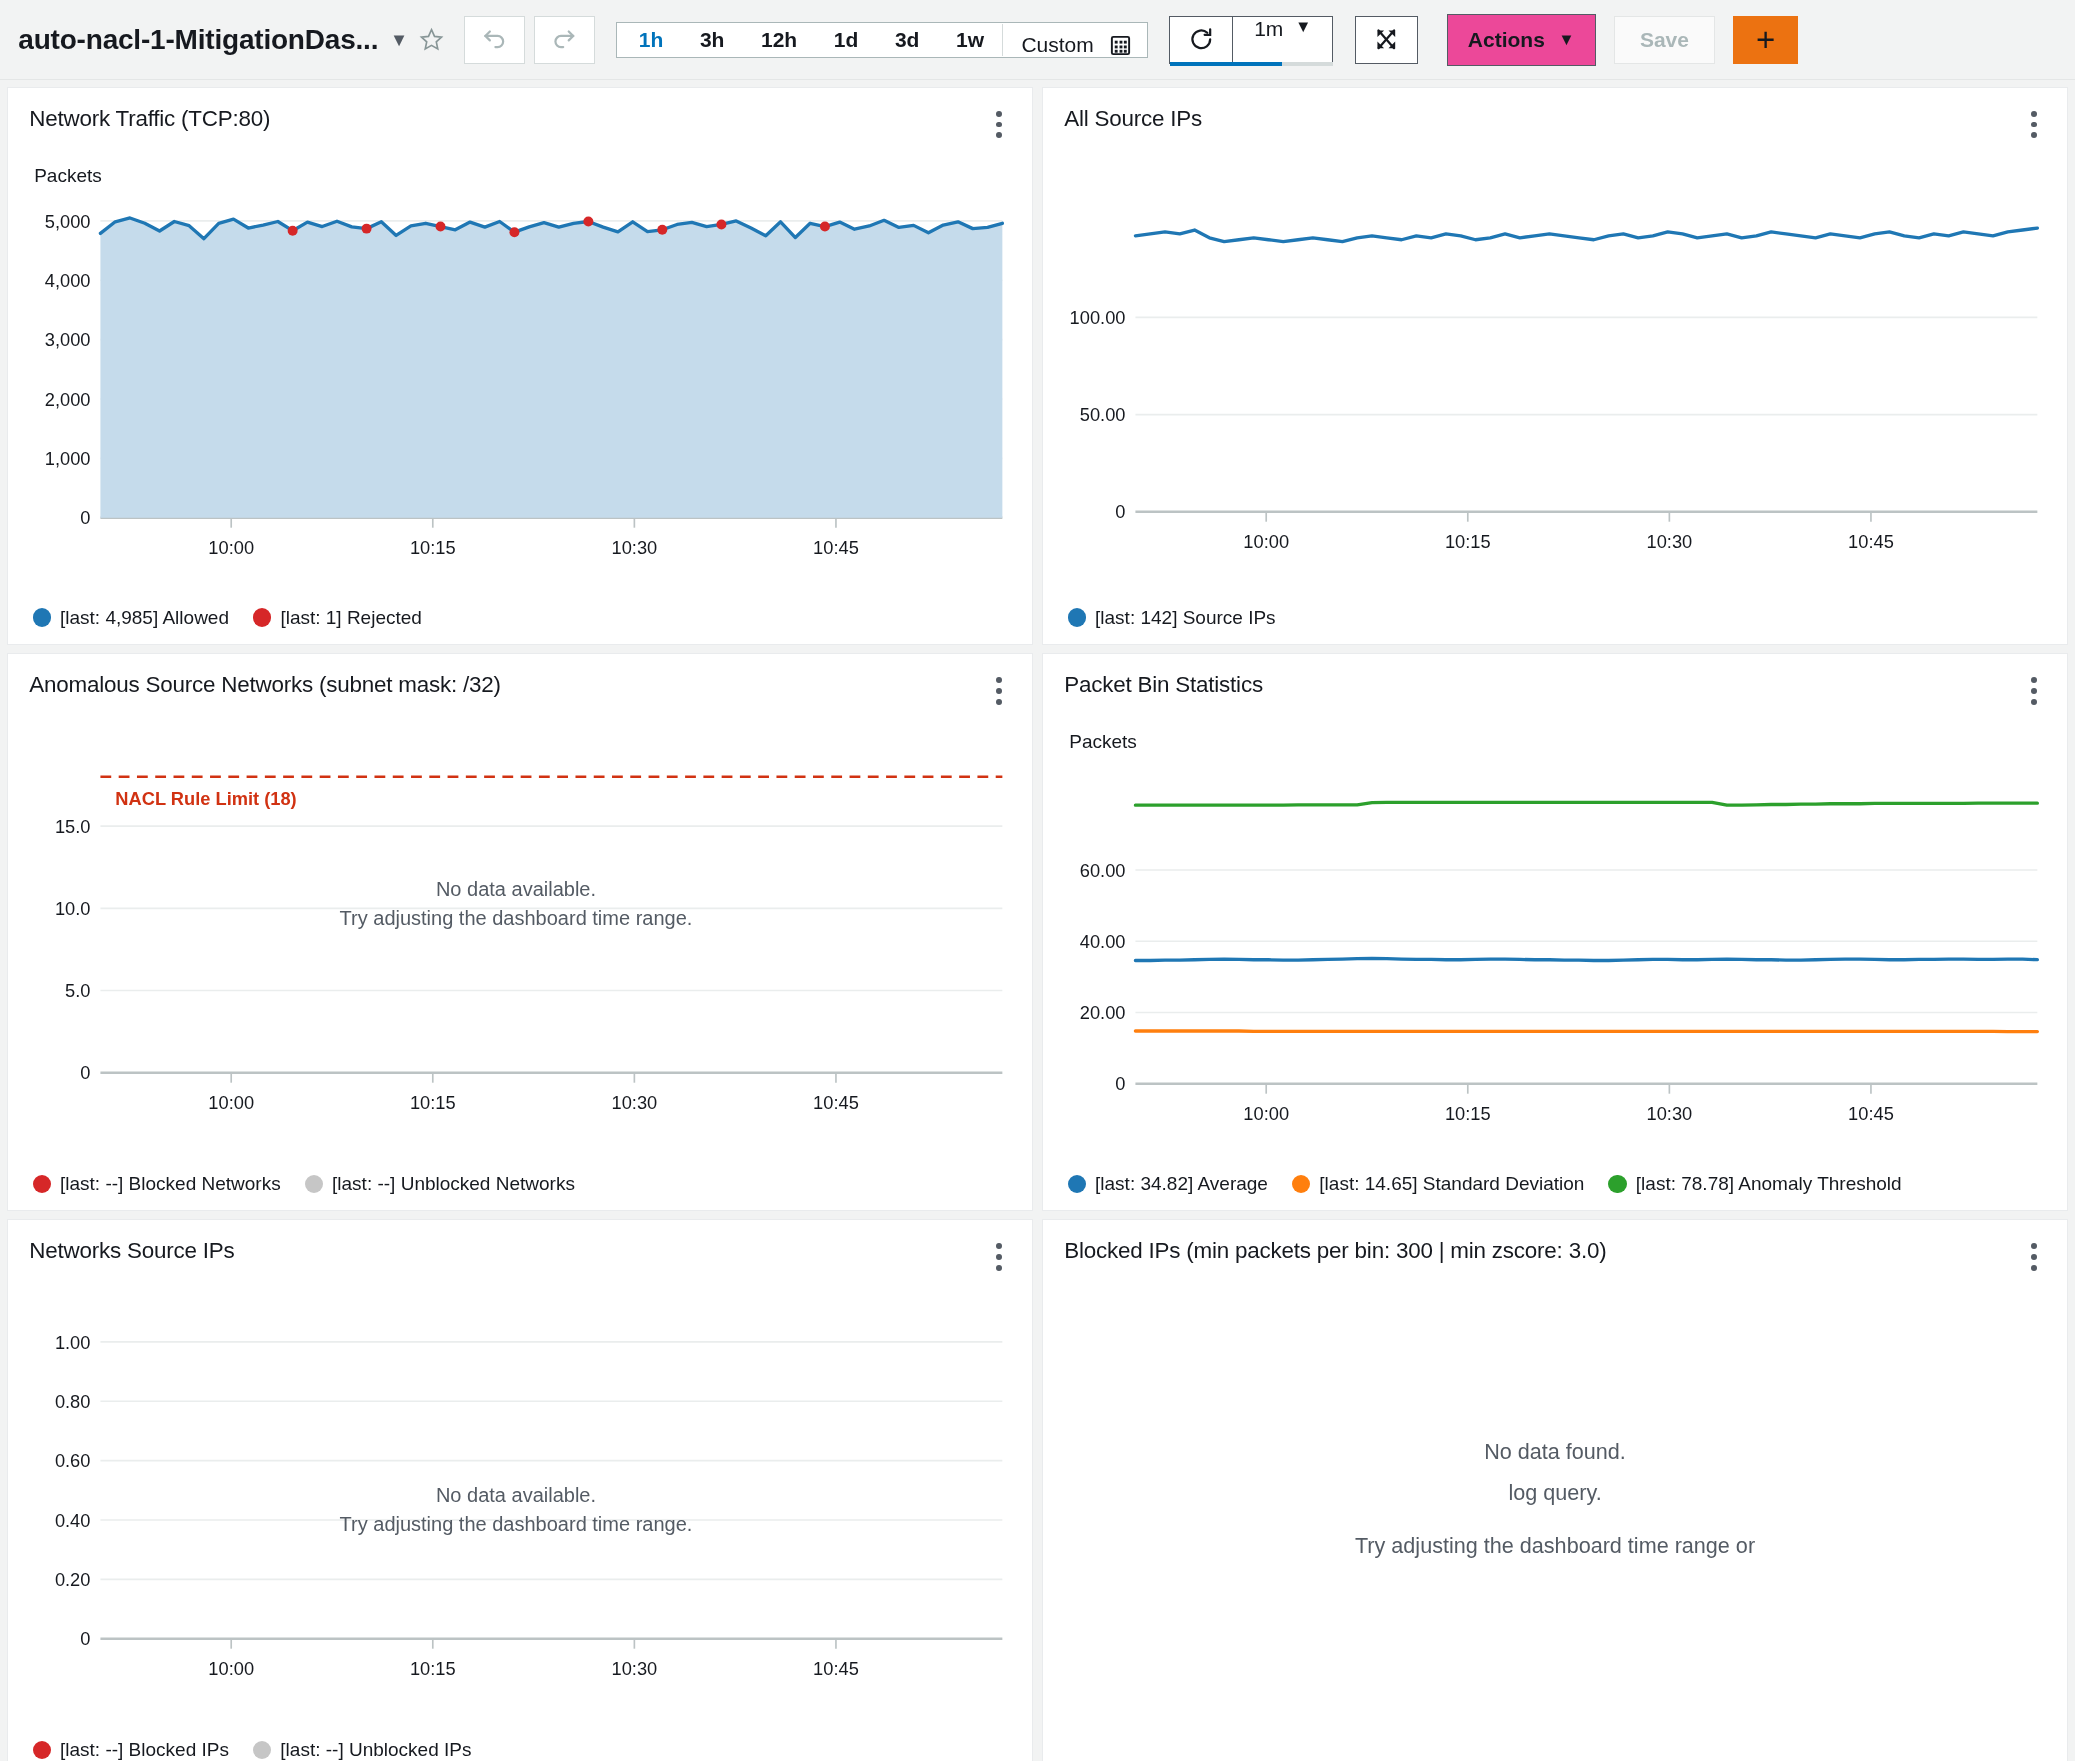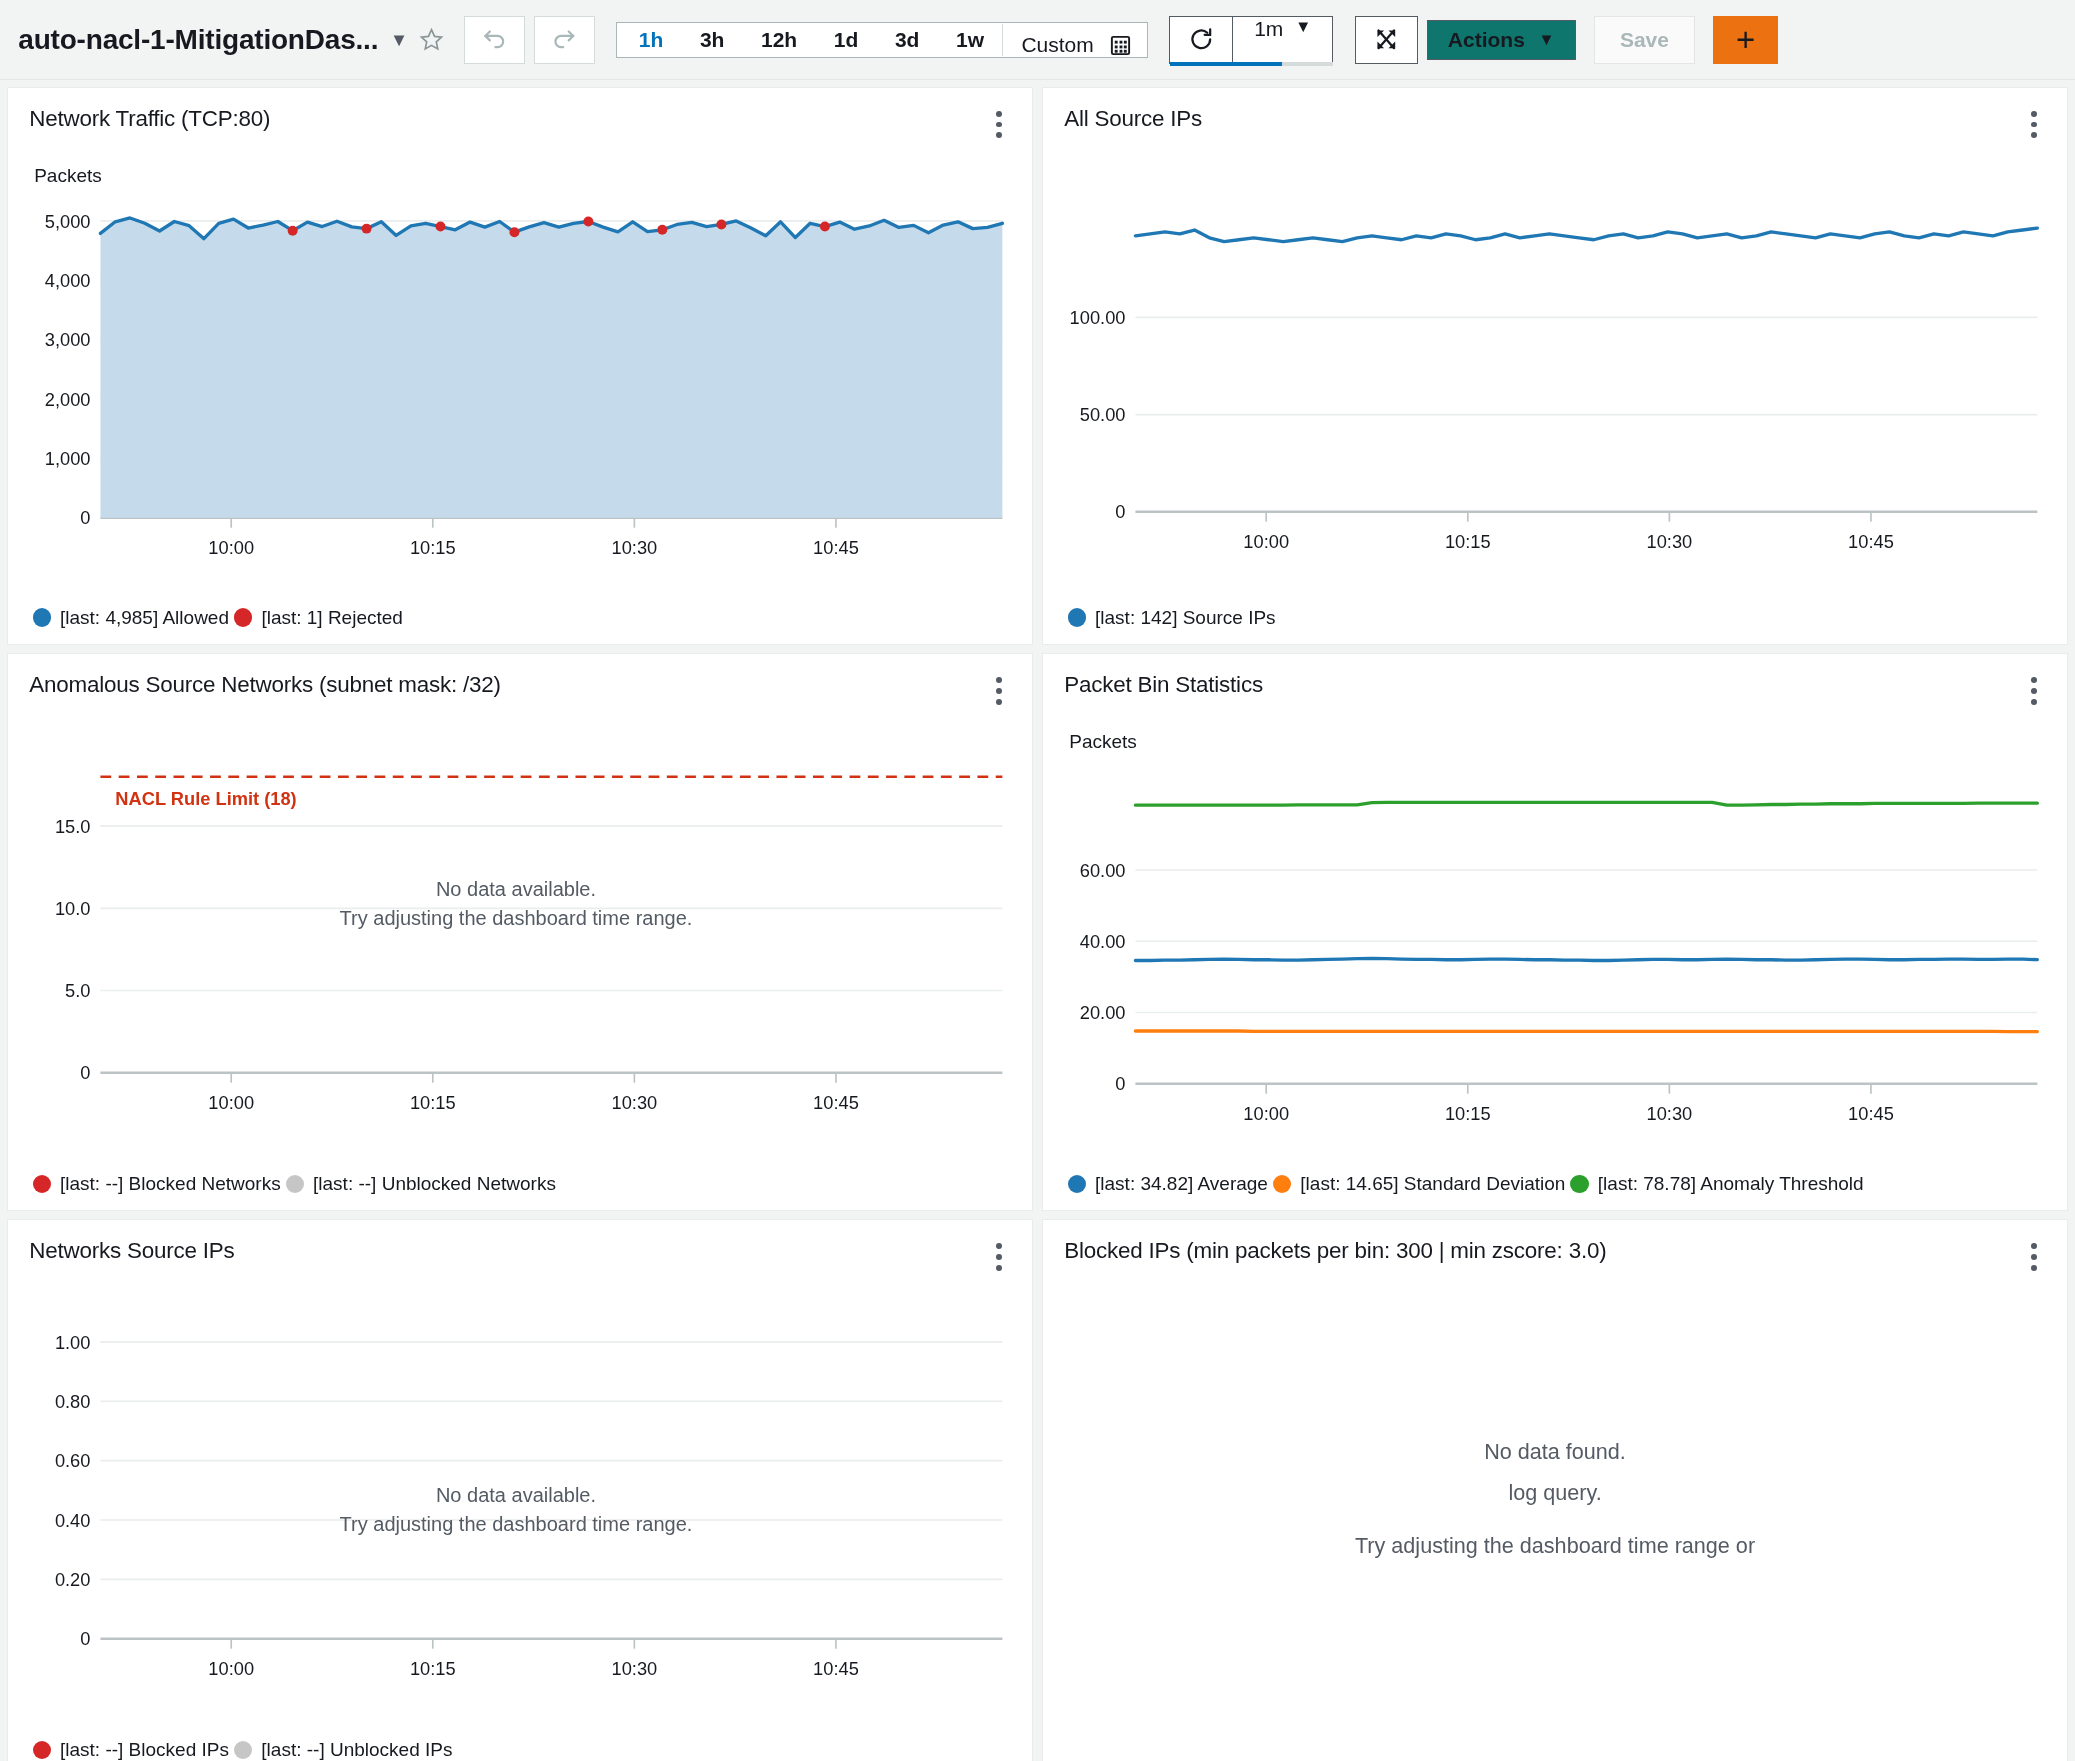--- a/index.html
+++ b/index.html
@@ -106,22 +106,22 @@
   }
 
   .icon-btn {
     margin-left: 21.6px;
     width: 63px; height: 48px;
     background: #fff; border: 0.8px solid #545b64;
     display: flex; align-items: center; justify-content: center;
     cursor: pointer;
   }
   .actions-btn {
-    margin-left: 9px; height: 40px; padding: 0 20px;
-    background: #0f766e; border: 0.8px solid #545b64;
+    margin-left: 29px; height: 52px; padding: 0 20px;
+    background: #ec4899; border: 0.8px solid #545b64;
     display: flex; align-items: center; gap: 13.3px;
     font-size: 21px; font-weight: bold; color: #16191f; cursor: pointer;
   }
   .save-btn {
     margin-left: 18.3px; height: 48px; padding: 0 25px;
     background: #fafafa; border: 0.8px solid #e4e6e6;
     display: flex; align-items: center;
     font-size: 21px; font-weight: bold; color: #aab7b8; cursor: default;
   }
   .add-btn {
@@ -160,21 +160,21 @@
     align-items: center; cursor: pointer; padding: 5px 11.6px;
   }
   .kebab i { width: 5.8px; height: 5.8px; border-radius: 50%; background: #545b64; display:block;}
 
   .axis-label {
     font-size: 19px; color: #16191f; margin-top: 21.6px; margin-left: 5px;
   }
   .plot-wrap { position: relative; margin-top: 5px; }
   .legend {
     position: absolute; left: 25px; bottom: 15px;
-    display: flex; align-items: center; gap: 5px;
+    display: flex; align-items: center; gap: 24px;
     font-size: 19px; color: #16191f;
   }
   .legend-item { display: flex; align-items: center; gap: 9.1px; white-space: nowrap; }
   .swatch { width: 18.3px; height: 18.3px; border-radius: 50%; display:block; }
 
   .nodata {
     position: absolute;
     left: 0; right: 0;
     text-align: center;
     font-size: 20px; color: #545b64; line-height: 1.45;

